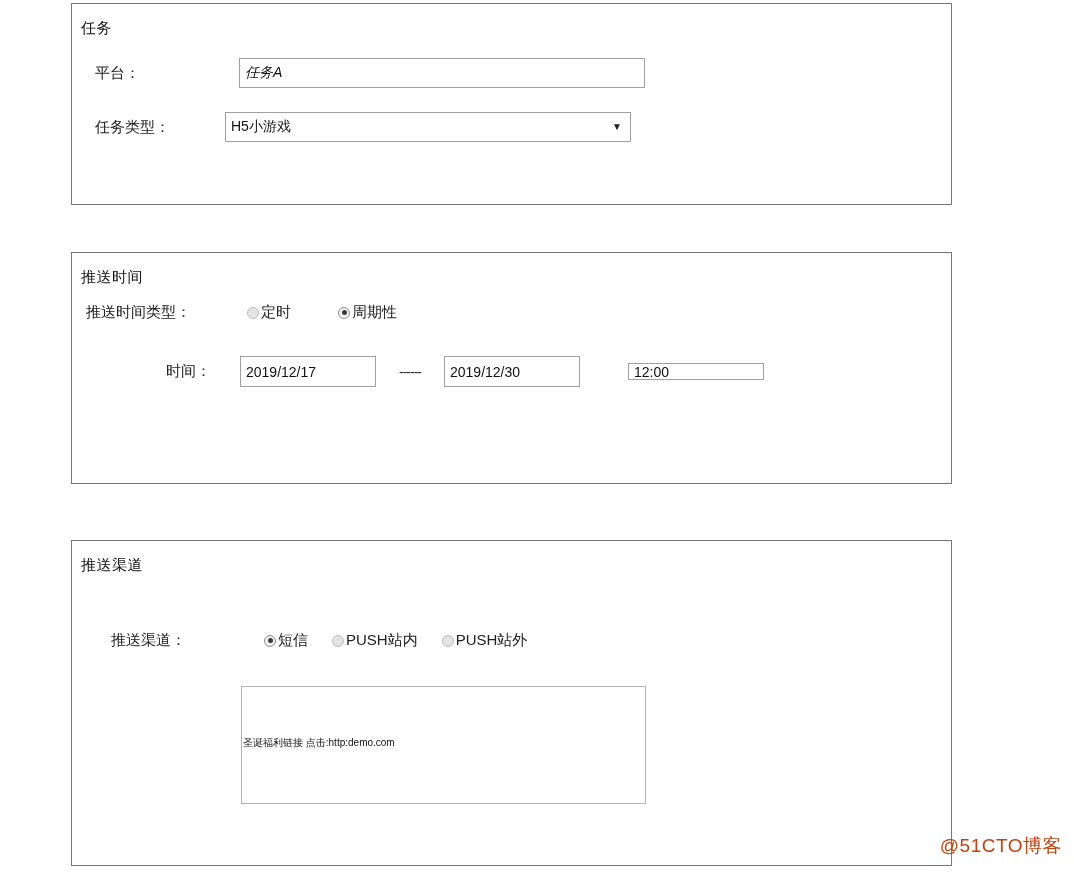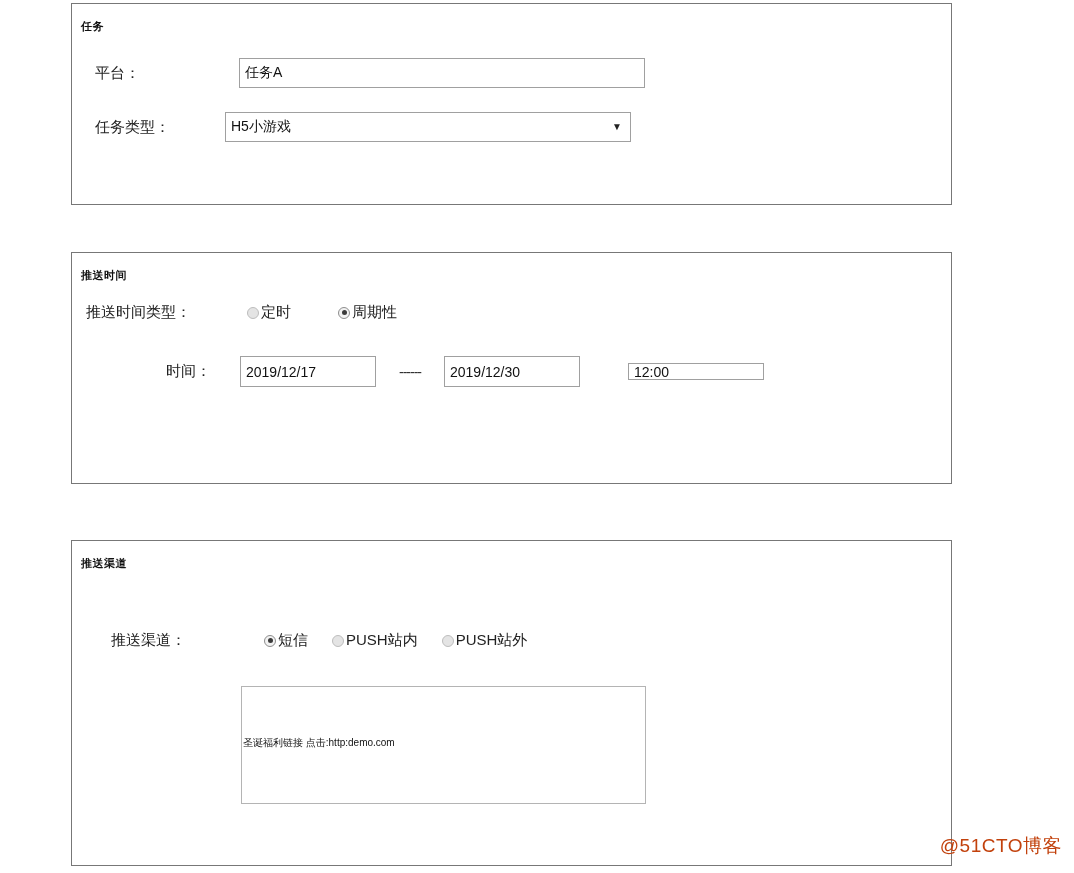--- a/index.html
+++ b/index.html
@@ -26,22 +26,22 @@
     box-sizing: border-box;
   }
   #panel-task      { top: 3px;   height: 202px; }
   #panel-time      { top: 252px; height: 232px; }
   #panel-channel   { top: 540px; height: 326px; }
 
   .panel-title {
     position: absolute;
     left: 9px;
     top: 15px;
-    font-weight: bold;
-    font-size: 11px;
+    font-weight: normal;
+    font-size: 15px;
     color: #111111;
     letter-spacing: 0.5px;
   }
 
   .row { position: absolute; display: flex; align-items: center; }
 
   .field-label {
     font-size: 15px;
     color: #222222;
     text-align: left;
@@ -60,20 +60,21 @@
     outline: none;
   }
 
   
   #platform-row { left: 95px; top: 58px; }
   #platform-label { width: 110px; }
   #platform-input {
     margin-left: 34px;
     width: 406px;
     height: 30px;
+    font-style: italic;
   }
 
   #tasktype-row { left: 95px; top: 112px; }
   #tasktype-label { width: 110px; }
   .select-wrap {
     position: relative;
     margin-left: 20px;
     width: 406px;
     height: 30px;
   }

